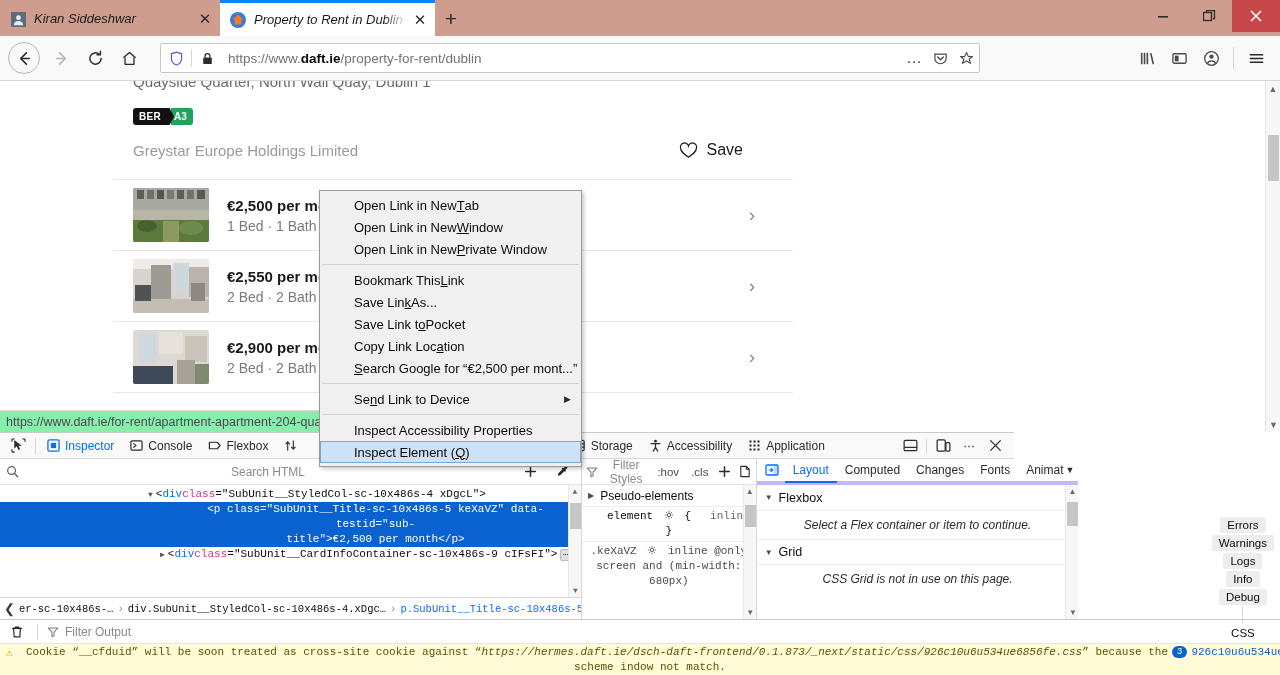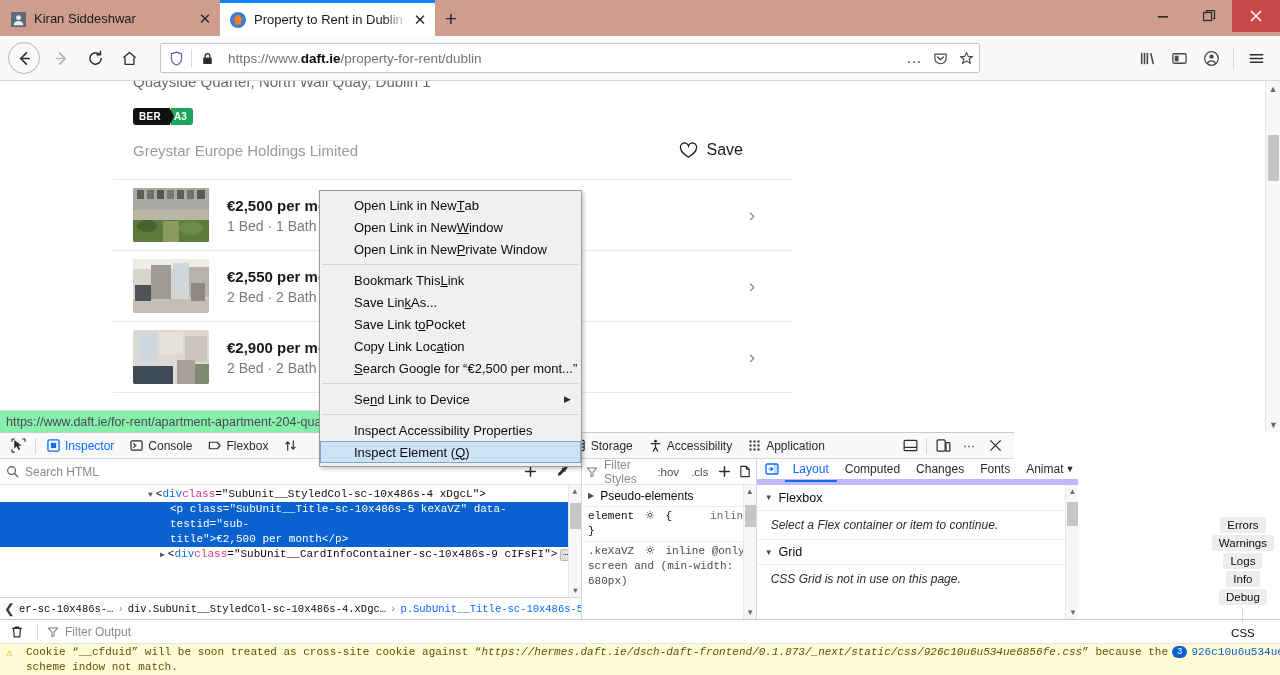--- a/index.html
+++ b/index.html
@@ -29,20 +29,21 @@
   }
   .tab-fav {
     width: 16px; height: 16px; flex: 0 0 16px; margin-right: 8px;
     display: flex; align-items: center; justify-content: center;
   }
   .tab-title {
     flex: 1 1 auto; white-space: nowrap; overflow: hidden;
     text-overflow: clip; font-size: 13px; line-height: 16px;
     -webkit-mask-image: linear-gradient(to right, #000 85%, transparent 100%);
             mask-image: linear-gradient(to right, #000 85%, transparent 100%);
+            font-style: italic;
   }
   .tab-close {
     width: 22px; height: 22px; flex: 0 0 22px; margin-left: 2px;
     display: flex; align-items: center; justify-content: center;
     font-size: 15px; color: #2b2b2b;
   }
   #newtab {
     width: 32px; height: 30px; display: flex; align-items: center;
     justify-content: center; font-size: 21px; color: #2b2b2b;
     margin-bottom: 2px;
@@ -164,21 +165,21 @@
   }
   .ctxitem.sel { background: #cde2f7; border: 1px solid #7aa7d6; height: 22px; padding-left: 33px; }
   .ctxitem u { text-decoration: underline; }
   .ctxsep { height: 1px; background: #d3d3d3; margin: 4px 2px 4px 2px; }
   .ctxarrow { position: absolute; right: 10px; font-size: 9px; color: #2b2b2b; }
 
   
   #devtools {
     position: absolute; left: 0; top: 432px; width: 1014px; height: 243px;
     background: #fff; border-top: 1px solid #c9c9c9;
-    font-size: 11.5px; color: #0c0c0d;
+    font-size: 11.5px; color: #0c0c0d; text-align: center;
   }
   #dtbar {
     height: 26px; display: flex; align-items: center;
     border-bottom: 1px solid #d7d7db; background: #f9f9fa;
     padding-left: 4px;
   }
   .dtpick { width: 28px; display: flex; align-items: center; justify-content: center; color: #2b2b2b; }
   .dtdiv { width: 1px; height: 16px; background: #d7d7db; margin: 0 3px; }
   .dttab {
     display: flex; align-items: center; gap: 5px; height: 26px;
@@ -233,21 +234,21 @@
   .strow { height: 22px; display: flex; align-items: center; padding: 0 6px; font-size: 12px; border-bottom: 1px solid #ededed; }
   .strow.sub { background: #fafafa; }
   .stcss { font-family: "Liberation Mono", monospace; font-size: 11px; color: #0c0c0d; padding: 2px 6px; line-height: 15px; }
   .stright { float: right; color: #6a6a6a; }
   #stylescroll { position: absolute; right: 0; top: 0; width: 13px; height: 100%; background: #f7f7f7; border-left: 1px solid #e8e8e8; }
   #stylethumb { position: absolute; left: 1px; top: 20px; width: 11px; height: 22px; background: #c6c6c6; }
 
   #layoutpane { width: 349px; display: flex; flex-direction: column; }
   #layouttabs {
     height: 26px; display: flex; align-items: center;
-    border-bottom: 6px solid #c4b5fd; font-size: 12px; padding-left: 2px;
+    border-bottom: 4px solid #c4b5fd; font-size: 12px; padding-left: 2px;
   }
   .ltab { padding: 0 8px; height: 26px; display: flex; align-items: center; color: #2b2b2b; }
   .ltab.active { color: #0a6cff; box-shadow: inset 0 -2px 0 #0a6cff; }
   #layoutbody { flex: 1 1 auto; position: relative; overflow: hidden; }
   .lsec { height: 26px; display: flex; align-items: center; gap: 6px; padding: 0 8px; font-size: 12.5px; border-bottom: 1px solid #ededed; }
   .lnote { padding: 7px 14px; font-size: 12px; font-style: italic; color: #2b2b2b; }
   #layoutscroll { position: absolute; right: 0; top: 0; width: 13px; height: 100%; background: #f7f7f7; border-left: 1px solid #e8e8e8; }
   #layoutthumb { position: absolute; left: 1px; top: 17px; width: 11px; height: 24px; background: #c6c6c6; }
 
   

